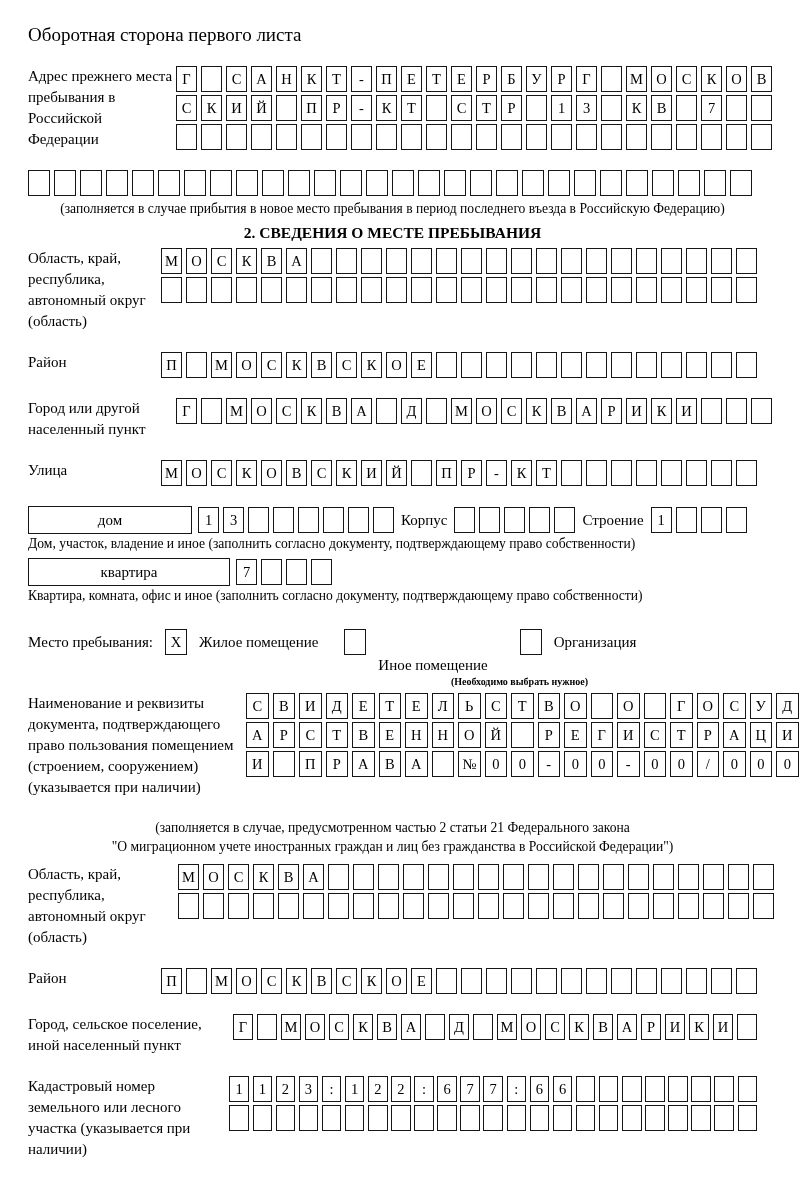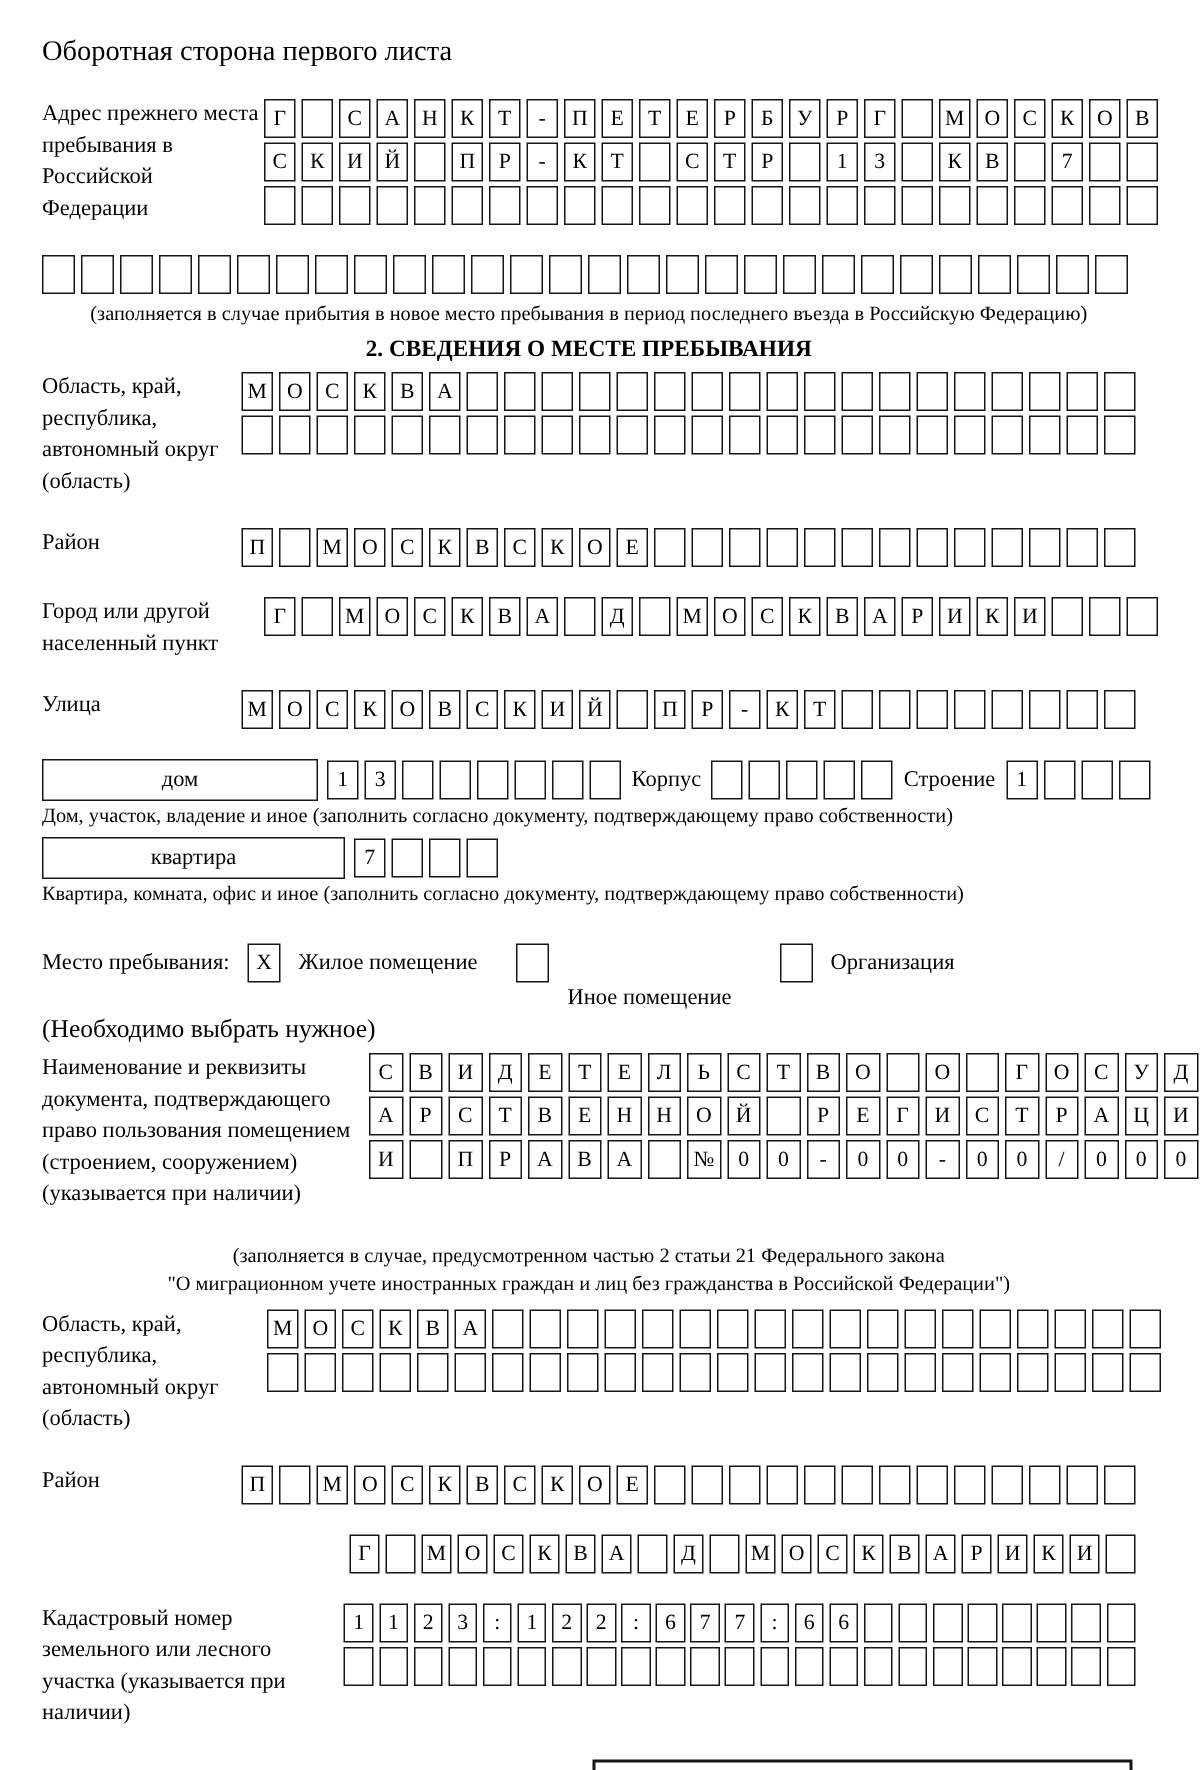--- a/index.html
+++ b/index.html
@@ -26,21 +26,21 @@
   .c22 .cell{width:20px;}
   .note{font-size:13.6px;text-align:center;margin:5px 0 7px;font-family:Liberation Serif, serif;}
   .sec-title{font-size:15.5px;font-weight:bold;text-align:center;margin:3px 0 6px;}
   .longbox{box-sizing:border-box;border:1.8px solid #161616;height:28px;display:flex;
            align-items:center;justify-content:center;font-size:15px;flex:0 0 auto;}
   .domrow{display:flex;align-items:center;margin:4px 0 2px;}
   .inline-lbl{font-size:15px;margin:0 7px;flex:0 0 auto;}
   .caption{font-size:13.6px;margin:2px 0 6px;}
   .mestorow{display:flex;align-items:center;font-size:15px;margin:4px 0 2px;gap:12px;}
   .mestorow .cell{width:22px;}
-  .center-note{font-size:17px;text-align:left;width:560px;margin:0 0 6px;}
+  .center-note{font-size:10px;text-align:right;width:560px;margin:0 0 6px;font-weight:bold;}
   .fact-note{font-size:13.6px;text-align:center;line-height:19px;margin-bottom:8px;}
   .stamp{box-sizing:border-box;border:2px solid #161616;width:360px;height:176px;margin:10px 2px 6px auto;}
   .mt4{margin-top:4px;}
 </style>
 </head>
 <body>
 
 <div class="page">
 
   <div class="hdr-right">Оборотная сторона первого листа</div>
@@ -304,21 +304,21 @@
         <span class="cell"></span>
         <span class="cell"></span>
         <span class="cell"></span>
         <span class="cell"></span>
         <span class="cell"></span>
         <span class="cell"></span>
       </div>
   </div>
 
   <div class="domrow">
-    <div class="longbox" style="width:184px;">дом</div>
+    <div class="longbox" style="width:164px;">дом</div>
     <div class="cells noauto" style="margin-left:6px;">
         <span class="cell">1</span>
         <span class="cell">3</span>
         <span class="cell"></span>
         <span class="cell"></span>
         <span class="cell"></span>
         <span class="cell"></span>
         <span class="cell"></span>
         <span class="cell"></span>
       </div>
@@ -524,20 +524,21 @@
         <span class="cell"></span>
         <span class="cell"></span>
         <span class="cell"></span>
         <span class="cell"></span>
         <span class="cell"></span>
         <span class="cell"></span>
       </div>
   </div>
 
   <div class="rowflex">
+    <div class="lbl w200">Город, сельское поселение, иной населенный пункт</div>
     <div class="cells c22">
         <span class="cell">Г</span>
         <span class="cell"></span>
         <span class="cell">М</span>
         <span class="cell">О</span>
         <span class="cell">С</span>
         <span class="cell">К</span>
         <span class="cell">В</span>
         <span class="cell">А</span>
         <span class="cell"></span>

